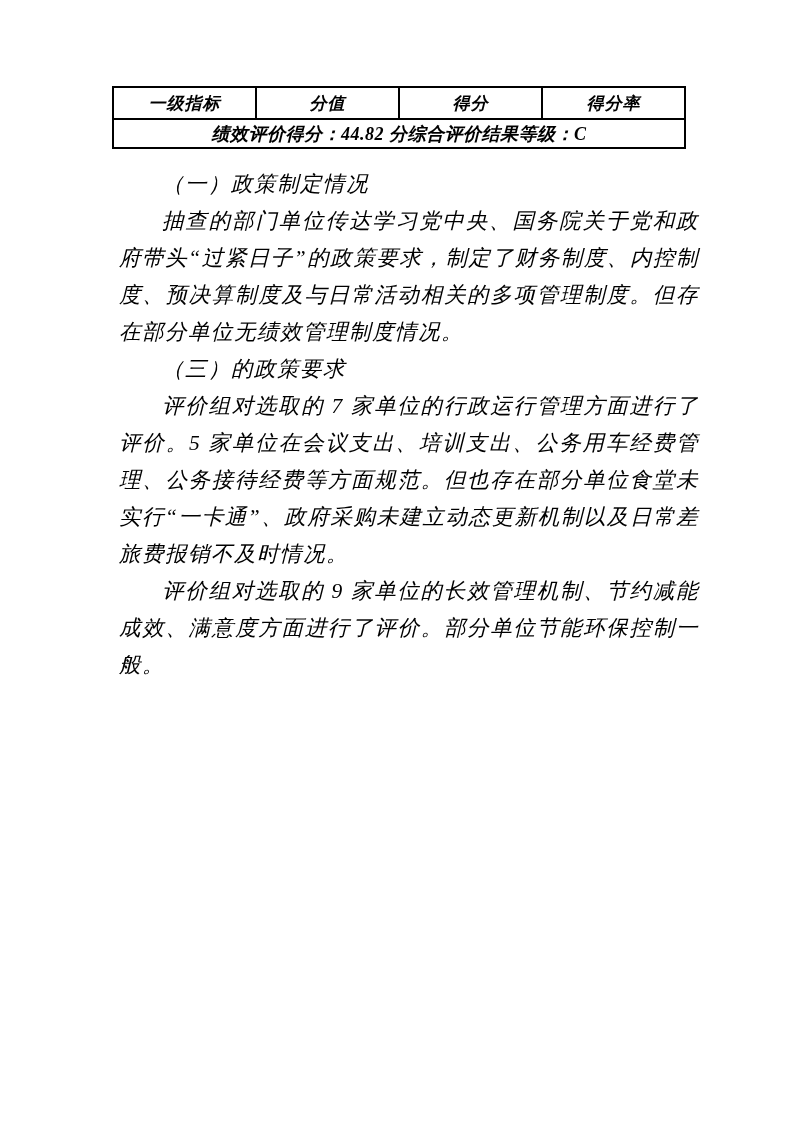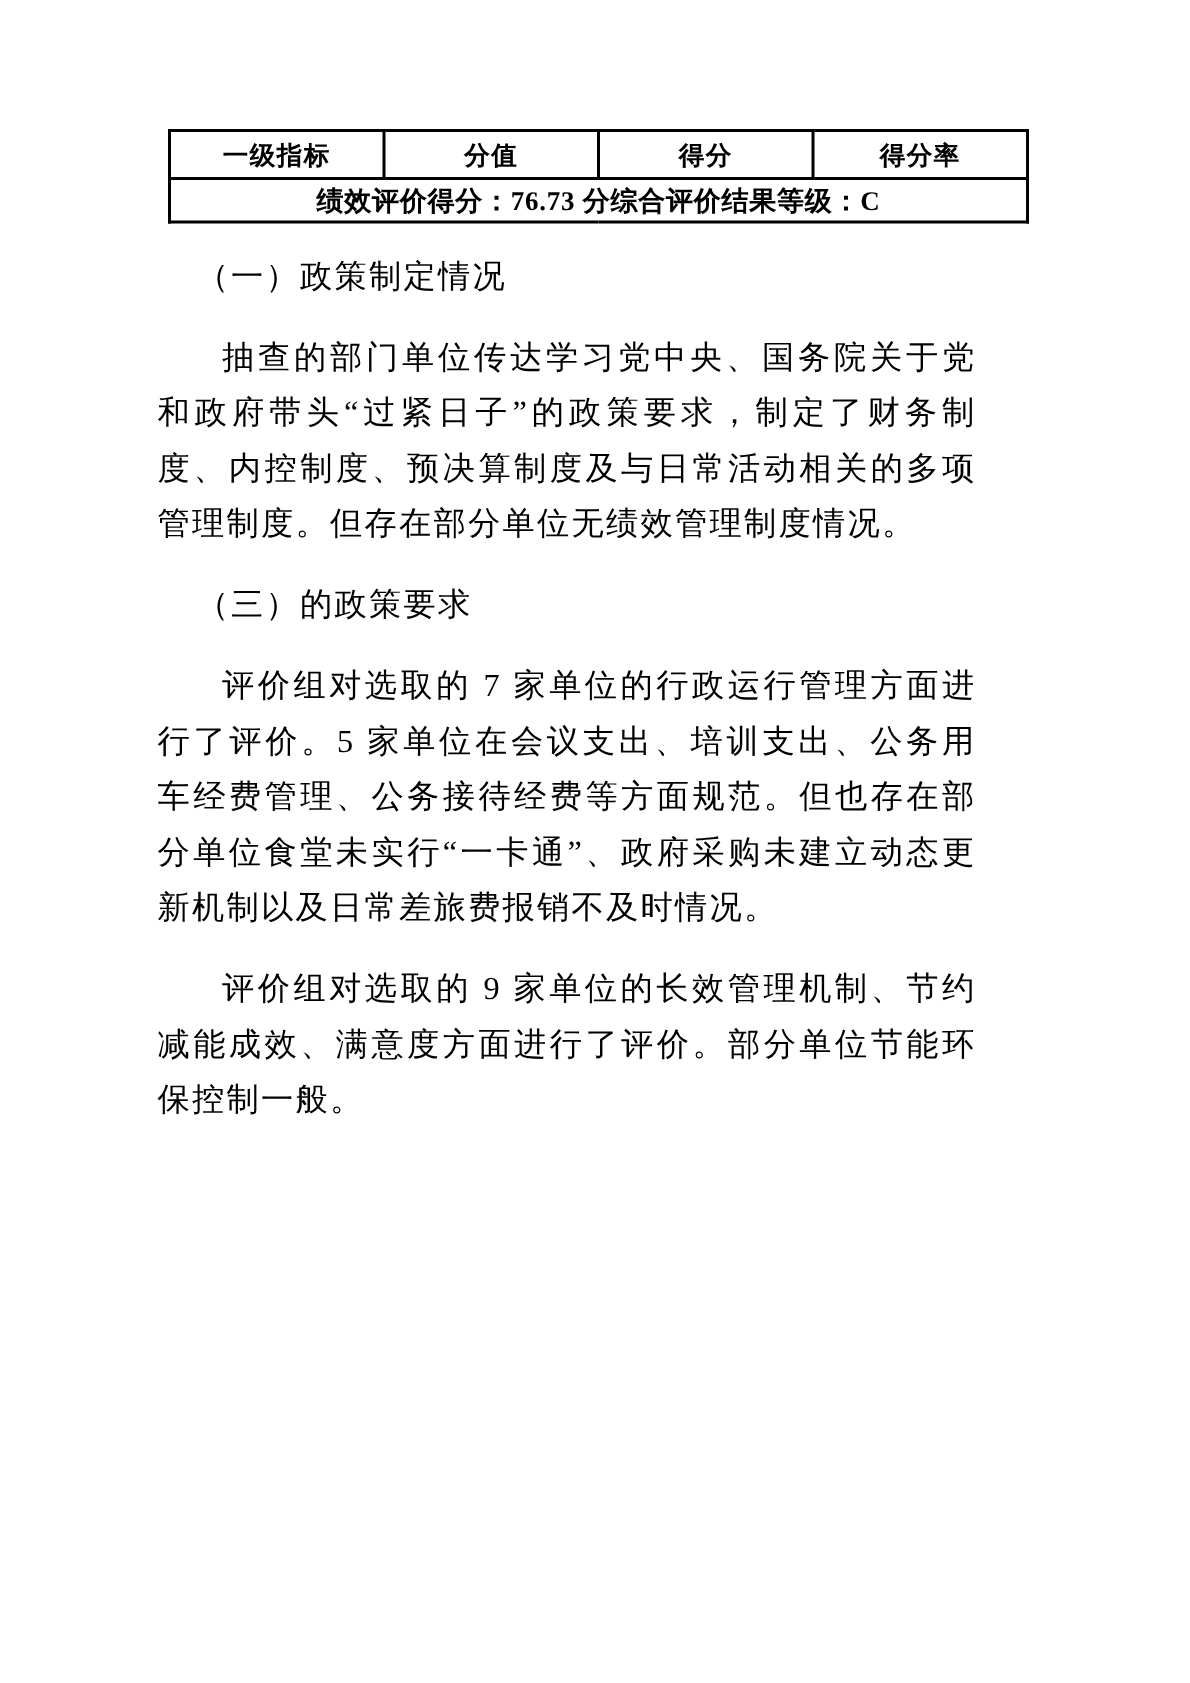--- a/index.html
+++ b/index.html
@@ -9,20 +9,21 @@
     background: #ffffff;
   }
   .page {
     position: relative;
     width: 793px;
     height: 928px;
     background: #ffffff;
     color: #000000;
     font-family: "Liberation Serif", "DejaVu Serif", serif;
     overflow: hidden;
+    font-style: italic;
   }
   table.score-table {
     position: absolute;
     left: 112px;
     top: 86px;
     width: 574px;
     border-collapse: collapse;
     table-layout: fixed;
   }
   table.score-table th,
@@ -39,35 +40,35 @@
     font-size: 17px;
     letter-spacing: 1px;
   }
   table.score-table td.summary-cell {
     height: 29px;
     font-size: 18px;
     letter-spacing: 0.5px;
   }
   .body-text {
     position: absolute;
-    left: 88px;
+    left: 119px;
     top: 166px;
     width: 580px;
     font-size: 21.5px;
     line-height: 37px;
     letter-spacing: 1.5px;
     text-align: justify;
   }
   .section-heading {
     text-indent: 2em;
     font-weight: normal;
     white-space: nowrap;
   }
   .section-paragraph {
-    margin: 17px;
+    margin: 0;
     text-indent: 2em;
   }
   .page-number {
     position: absolute;
     top: 1033px;
     left: 0;
     width: 100%;
     text-align: center;
     font-size: 17px;
     letter-spacing: 0;
@@ -82,21 +83,21 @@
     <thead>
       <tr>
         <th>一级指标</th>
         <th>分值</th>
         <th>得分</th>
         <th>得分率</th>
       </tr>
     </thead>
     <tbody>
       <tr>
-        <td class="summary-cell" colspan="4">绩效评价得分：76.73 分综合评价结果等级：C</td>
+        <td class="summary-cell" colspan="4">绩效评价得分：44.82 分综合评价结果等级：C</td>
       </tr>
     </tbody>
   </table>
 
   <div class="body-text">
 
     <div class="section">
       <div class="section-heading">（一）政策制定情况</div>
       <p class="section-paragraph">抽查的部门单位传达学习党中央、国务院关于党和政府带头“过紧日子”的政策要求，制定了财务制度、内控制度、预决算制度及与日常活动相关的多项管理制度。但存在部分单位无绩效管理制度情况。</p>
     </div>

